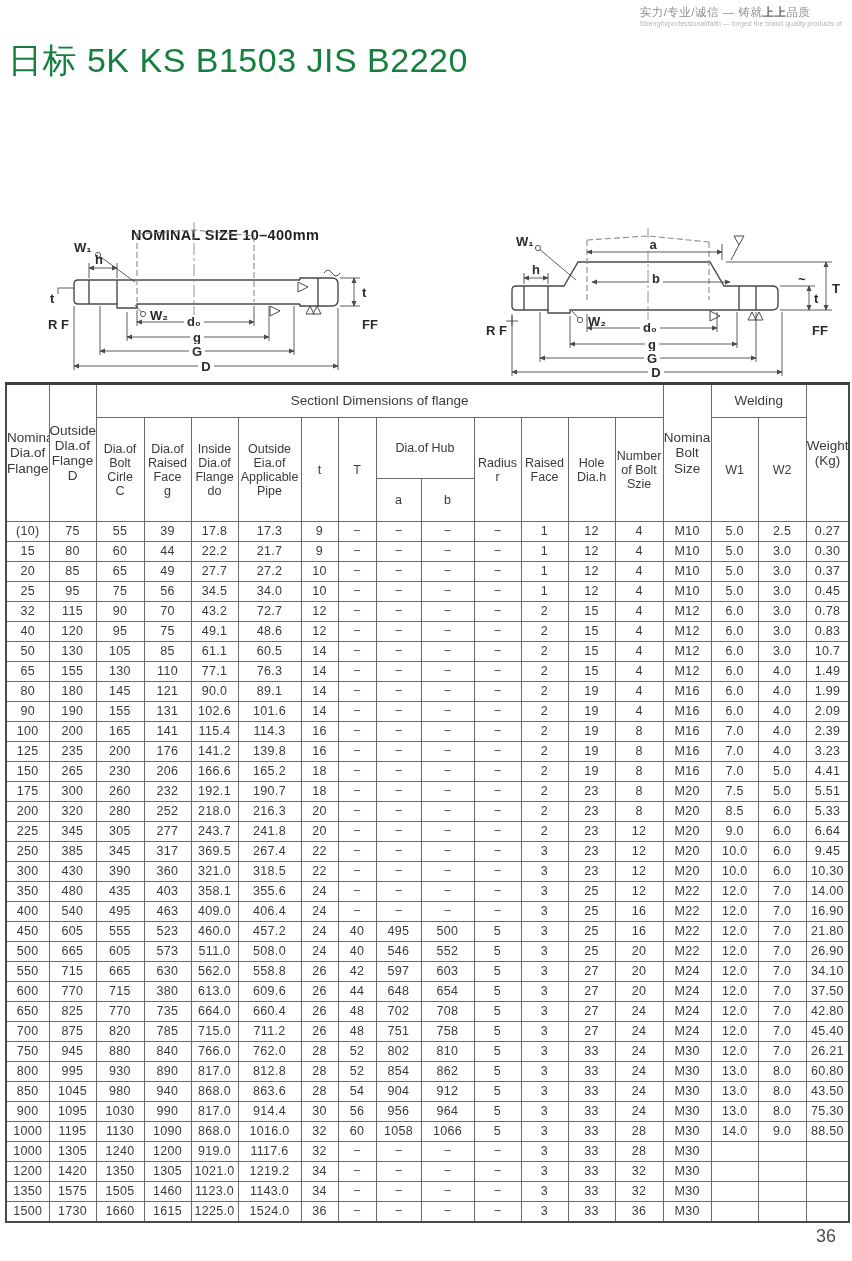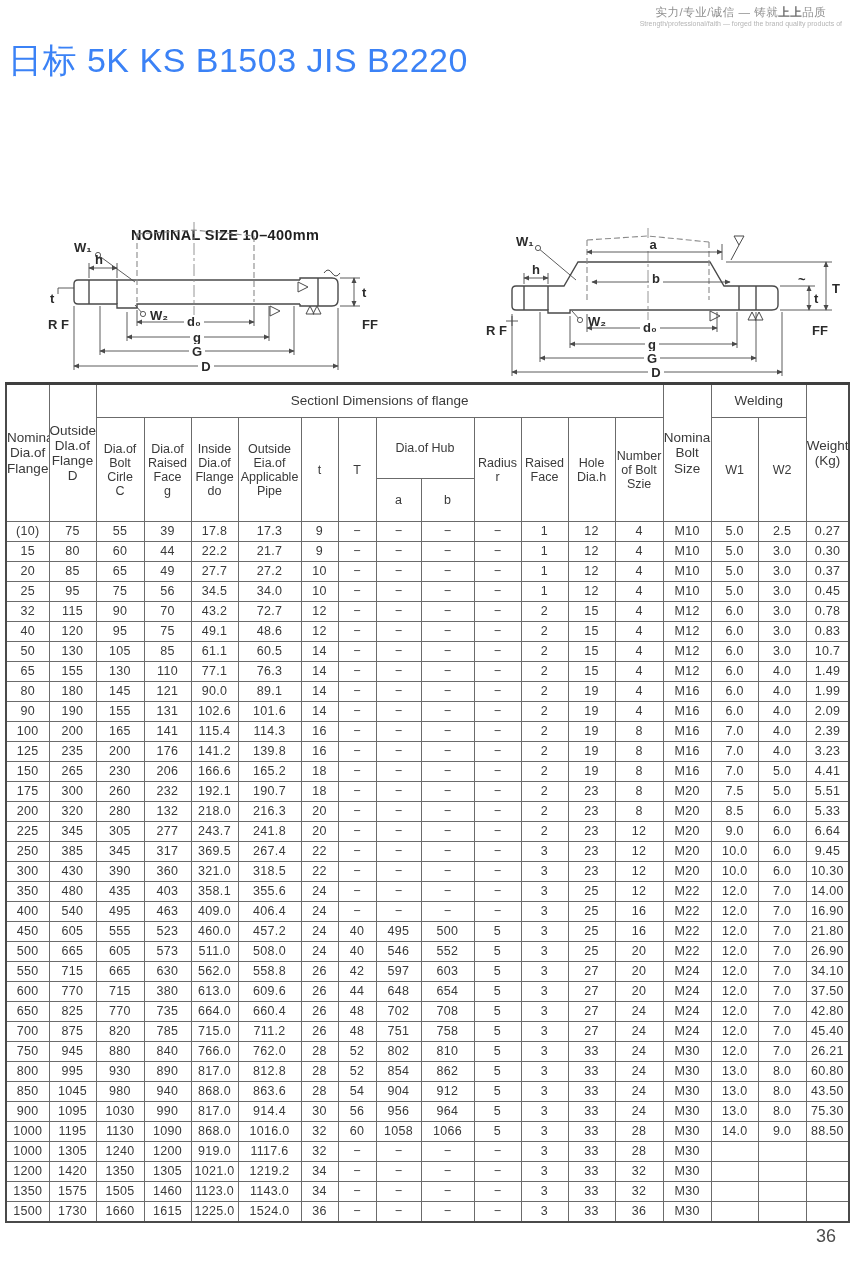--- a/index.html
+++ b/index.html
@@ -1,25 +1,25 @@
 <!DOCTYPE html>
 <html><head>
 <meta charset="utf-8">
 <style>
   html,body{margin:0;padding:0;background:#fff;}
   .page{position:relative;width:852px;height:1261px;background:#fff;overflow:hidden;
         font-family:"Liberation Sans","DejaVu Sans",sans-serif;color:#3c3c3c;}
   
-  .brand{position:absolute;top:5px;right:10px;text-align:center;line-height:1.25;}
+  .brand{position:absolute;top:5px;right:10px;text-align:left;line-height:1.25;}
   .brand .cn{font-size:11.5px;color:#8f8f8f;letter-spacing:0.5px;}
   .brand .cn b{color:#6c6c6c;}
   .brand .en{font-size:7px;color:#b5b5b5;margin-top:1px;}
   .brand .site{font-size:21px;color:#4ec3ee;font-style:italic;margin-top:3px;letter-spacing:0.5px;}
   
-  .title{position:absolute;left:8px;top:38px;font-size:34px;color:#3b82f6;letter-spacing:0.5px;}
+  .title{position:absolute;left:8px;top:38px;font-size:34px;color:#15803d;letter-spacing:0.5px;}
   
   .diag-title{position:absolute;width:340px;text-align:center;font-weight:bold;
               font-size:14.5px;color:#1f1f1f;letter-spacing:0.3px;}
   .diag{position:absolute;}
   .dlabel{font-family:"Liberation Sans","DejaVu Sans",sans-serif;font-weight:bold;
           font-size:13px;fill:#2b2b2b;}
   
   .tbl-wrap{position:absolute;left:5px;top:382px;width:843px;}
   table.flange{border-collapse:collapse;table-layout:fixed;width:843px;
                border:2px solid #4a4a4a;border-top:3px solid #3f3f3f;}
@@ -551,21 +551,21 @@
             <td>8</td>
             <td>M20</td>
             <td>7.5</td>
             <td>5.0</td>
             <td>5.51</td>
           </tr>
           <tr>
             <td>200</td>
             <td>320</td>
             <td>280</td>
-            <td>132</td>
+            <td>252</td>
             <td>218.0</td>
             <td>216.3</td>
             <td>20</td>
             <td>−</td>
             <td>−</td>
             <td>−</td>
             <td>−</td>
             <td>2</td>
             <td>23</td>
             <td>8</td>

